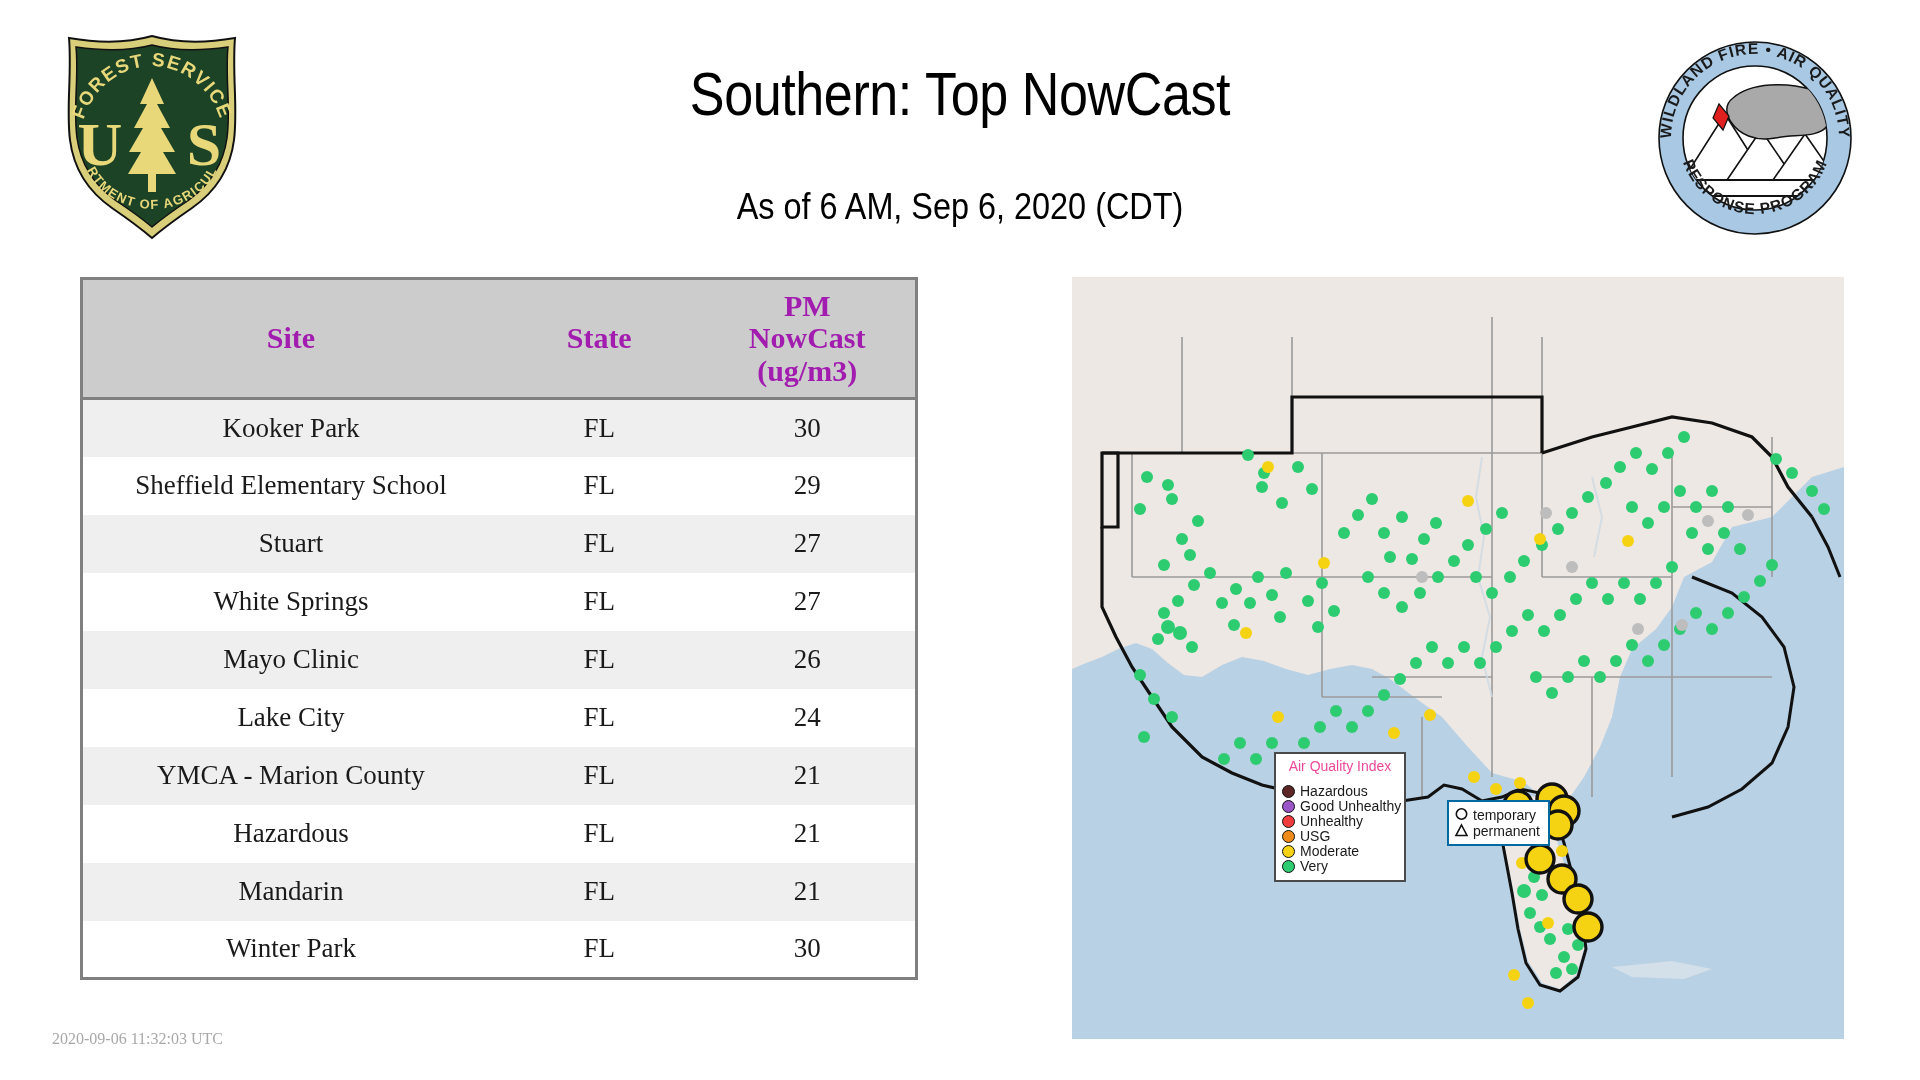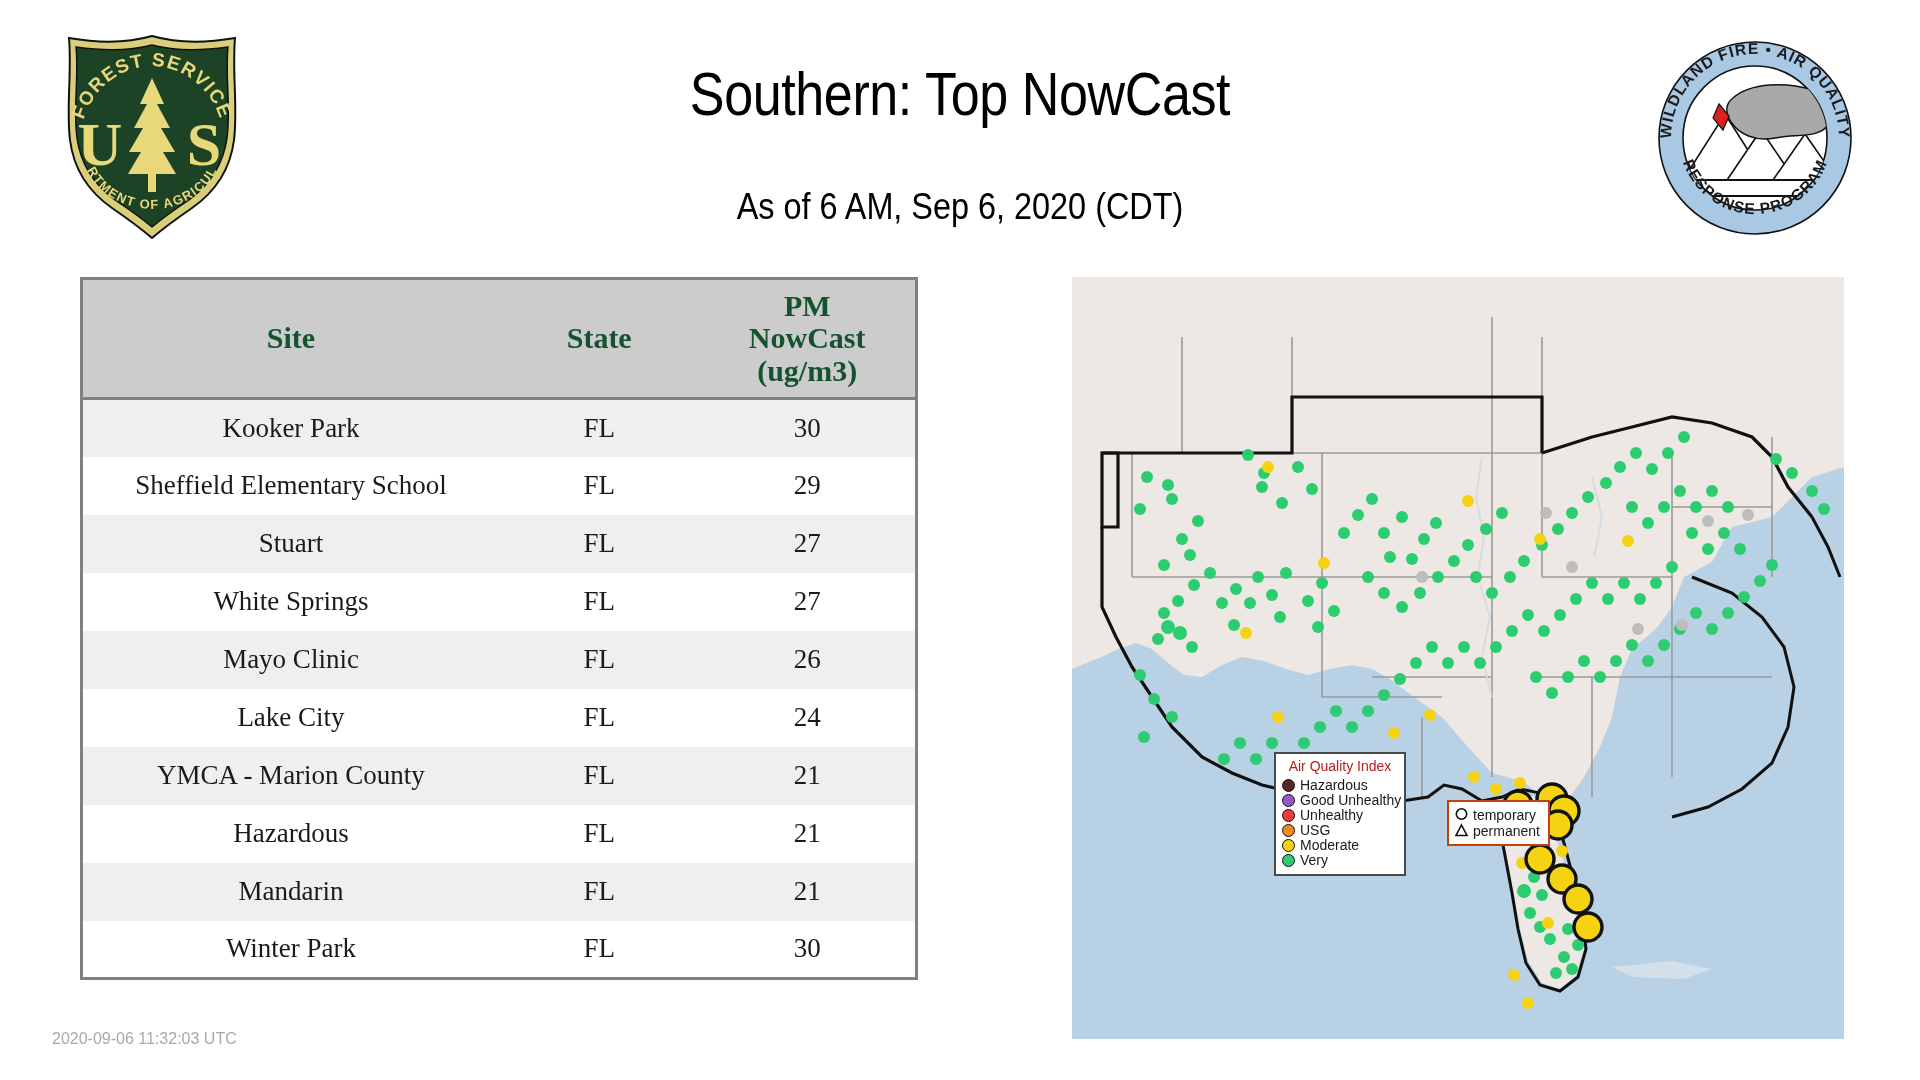--- a/index.html
+++ b/index.html
@@ -62,21 +62,21 @@
     width: 838px;
     table-layout: fixed;
     border: 3px solid #808080;
     font-family: "Liberation Serif", serif;
   }
   table.nowcast thead th {
     background: #cccccc;
     border-bottom: 3px solid #808080;
     font-weight: bold;
     font-size: 30px;
-    color: #14532d;
+    color: #a21caf;
     text-align: center;
     vertical-align: middle;
     padding: 10px 4px;
     height: 120px;
     line-height: 1.08;
   }
   col.c-site  { width: 50%; }
   col.c-state { width: 24%; }
   col.c-pm    { width: 26%; }
 
@@ -106,53 +106,53 @@
   .aqi-legend {
     position: absolute;
     left: 1274px; top: 752px;
     width: 132px;
     background: #ffffff;
     border: 2px solid #4a4a4a;
     padding: 4px 6px 6px 6px;
     font-family: "Liberation Sans", sans-serif;
   }
   .aqi-legend .leg-title {
-    font-size: 14px; color: #b91c1c;
-    text-align: center; margin-bottom: 4px;
+    font-size: 14px; color: #ec4899;
+    text-align: center; margin-bottom: 10px;
     white-space: nowrap;
   }
   .aqi-row {
     display: flex; align-items: center;
     gap: 5px; line-height: 1;
     margin: 1px 0;
   }
   .aqi-dot {
     width: 13px; height: 13px; border-radius: 50%;
     border: 1.5px solid #111111; flex: 0 0 auto;
   }
   .aqi-label { font-size: 14px; color: #1a1a1a; white-space: nowrap; }
 
   .site-legend {
     position: absolute;
     left: 1447px; top: 800px;
     background: #ffffff;
-    border: 2px solid #c2410c;
+    border: 2px solid #0369a1;
     padding: 4px 8px 5px 5px;
     font-family: "Liberation Sans", sans-serif;
   }
   .site-row { display: flex; align-items: center; gap: 4px; line-height: 1; margin: 1px 0; }
   .site-label { font-size: 14px; color: #1a1a1a; white-space: nowrap; }
 
   
   .timestamp {
     position: absolute;
     left: 52px; top: 1030px;
     font-size: 16px;
     color: #a8a8a8;
-    font-family: Liberation Sans, sans-serif;
+    font-family: Liberation Serif, serif;
   }
 </style>
 </head>
 <body>
 
 <div id="page">
 
   <div class="logo-left">
     <svg viewBox="0 0 200 220">
       <defs>

